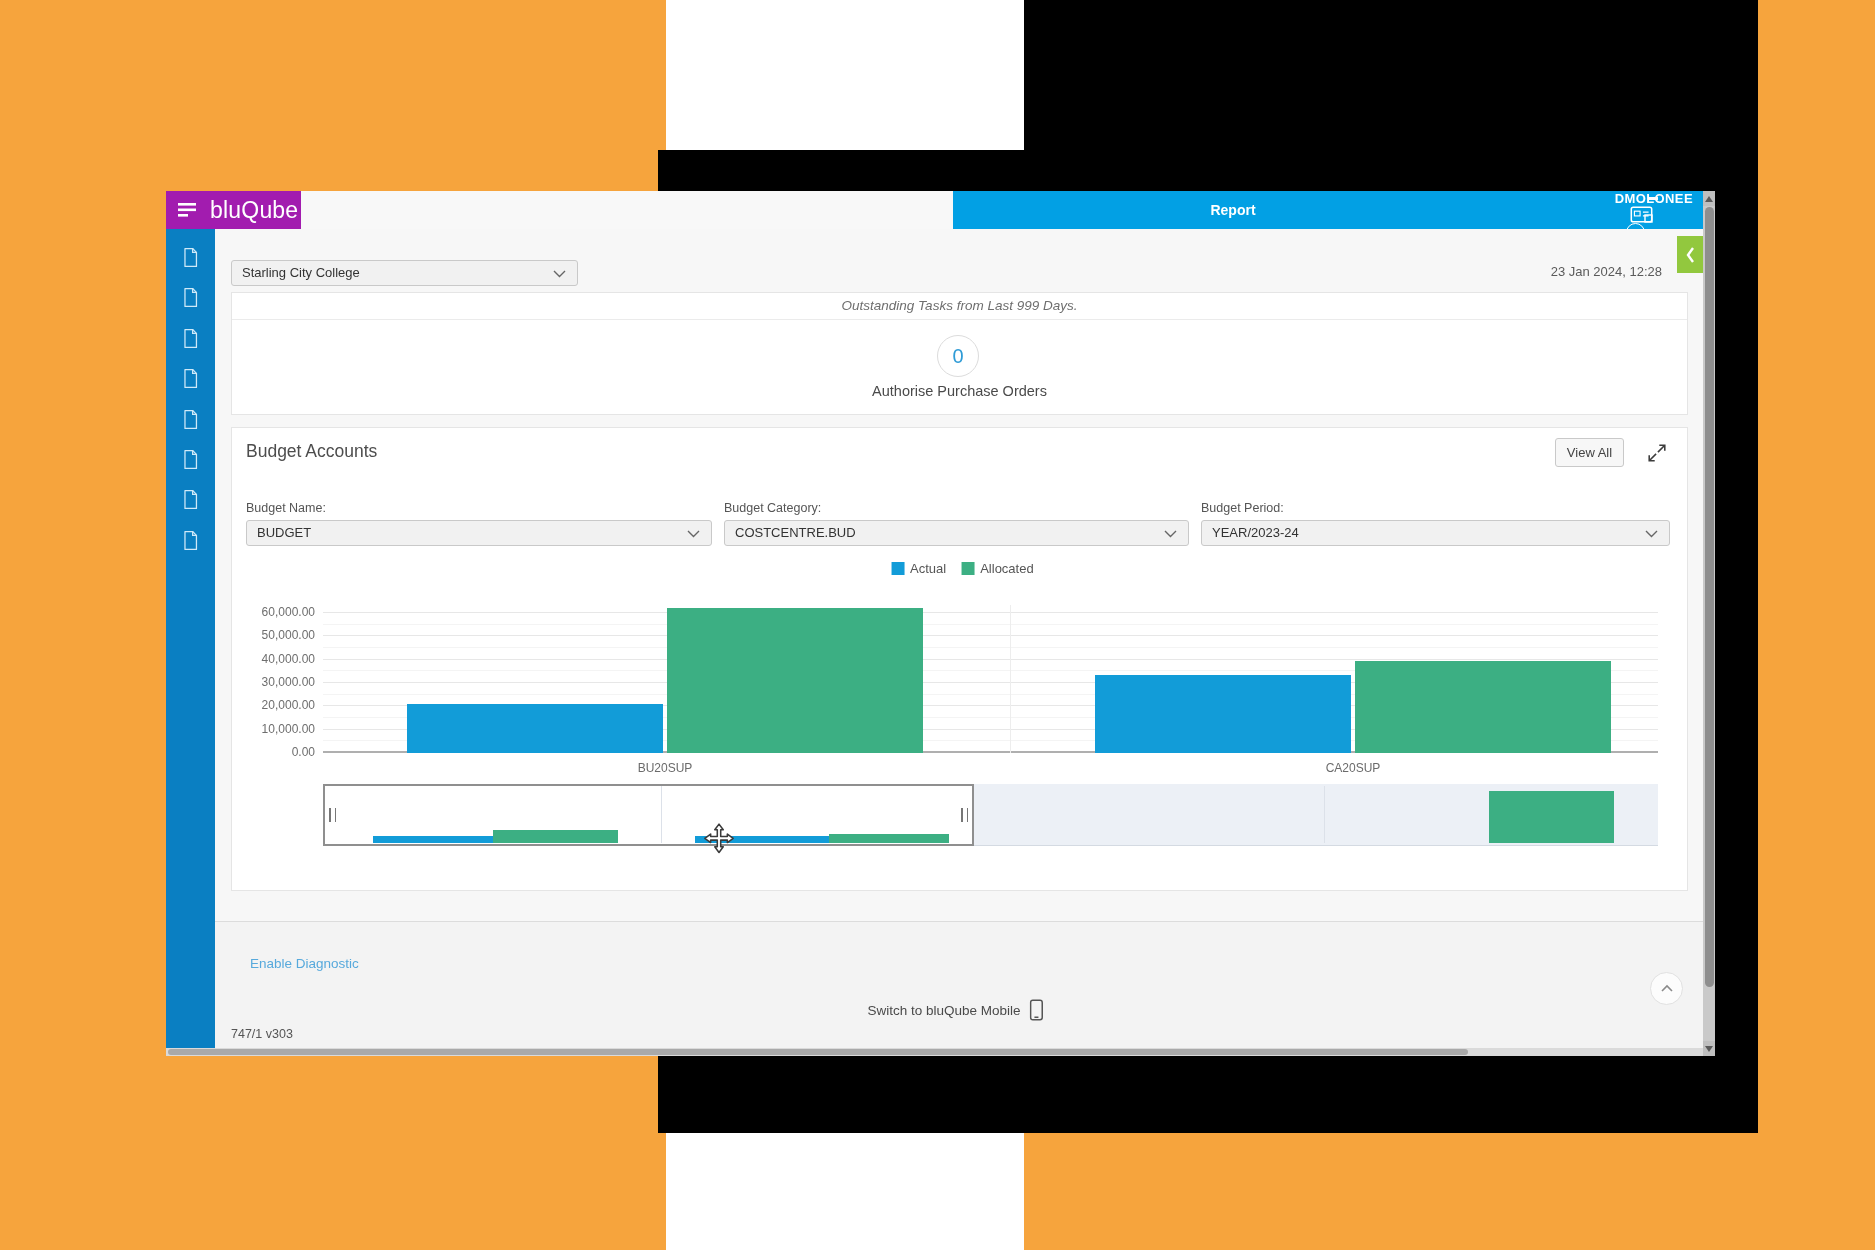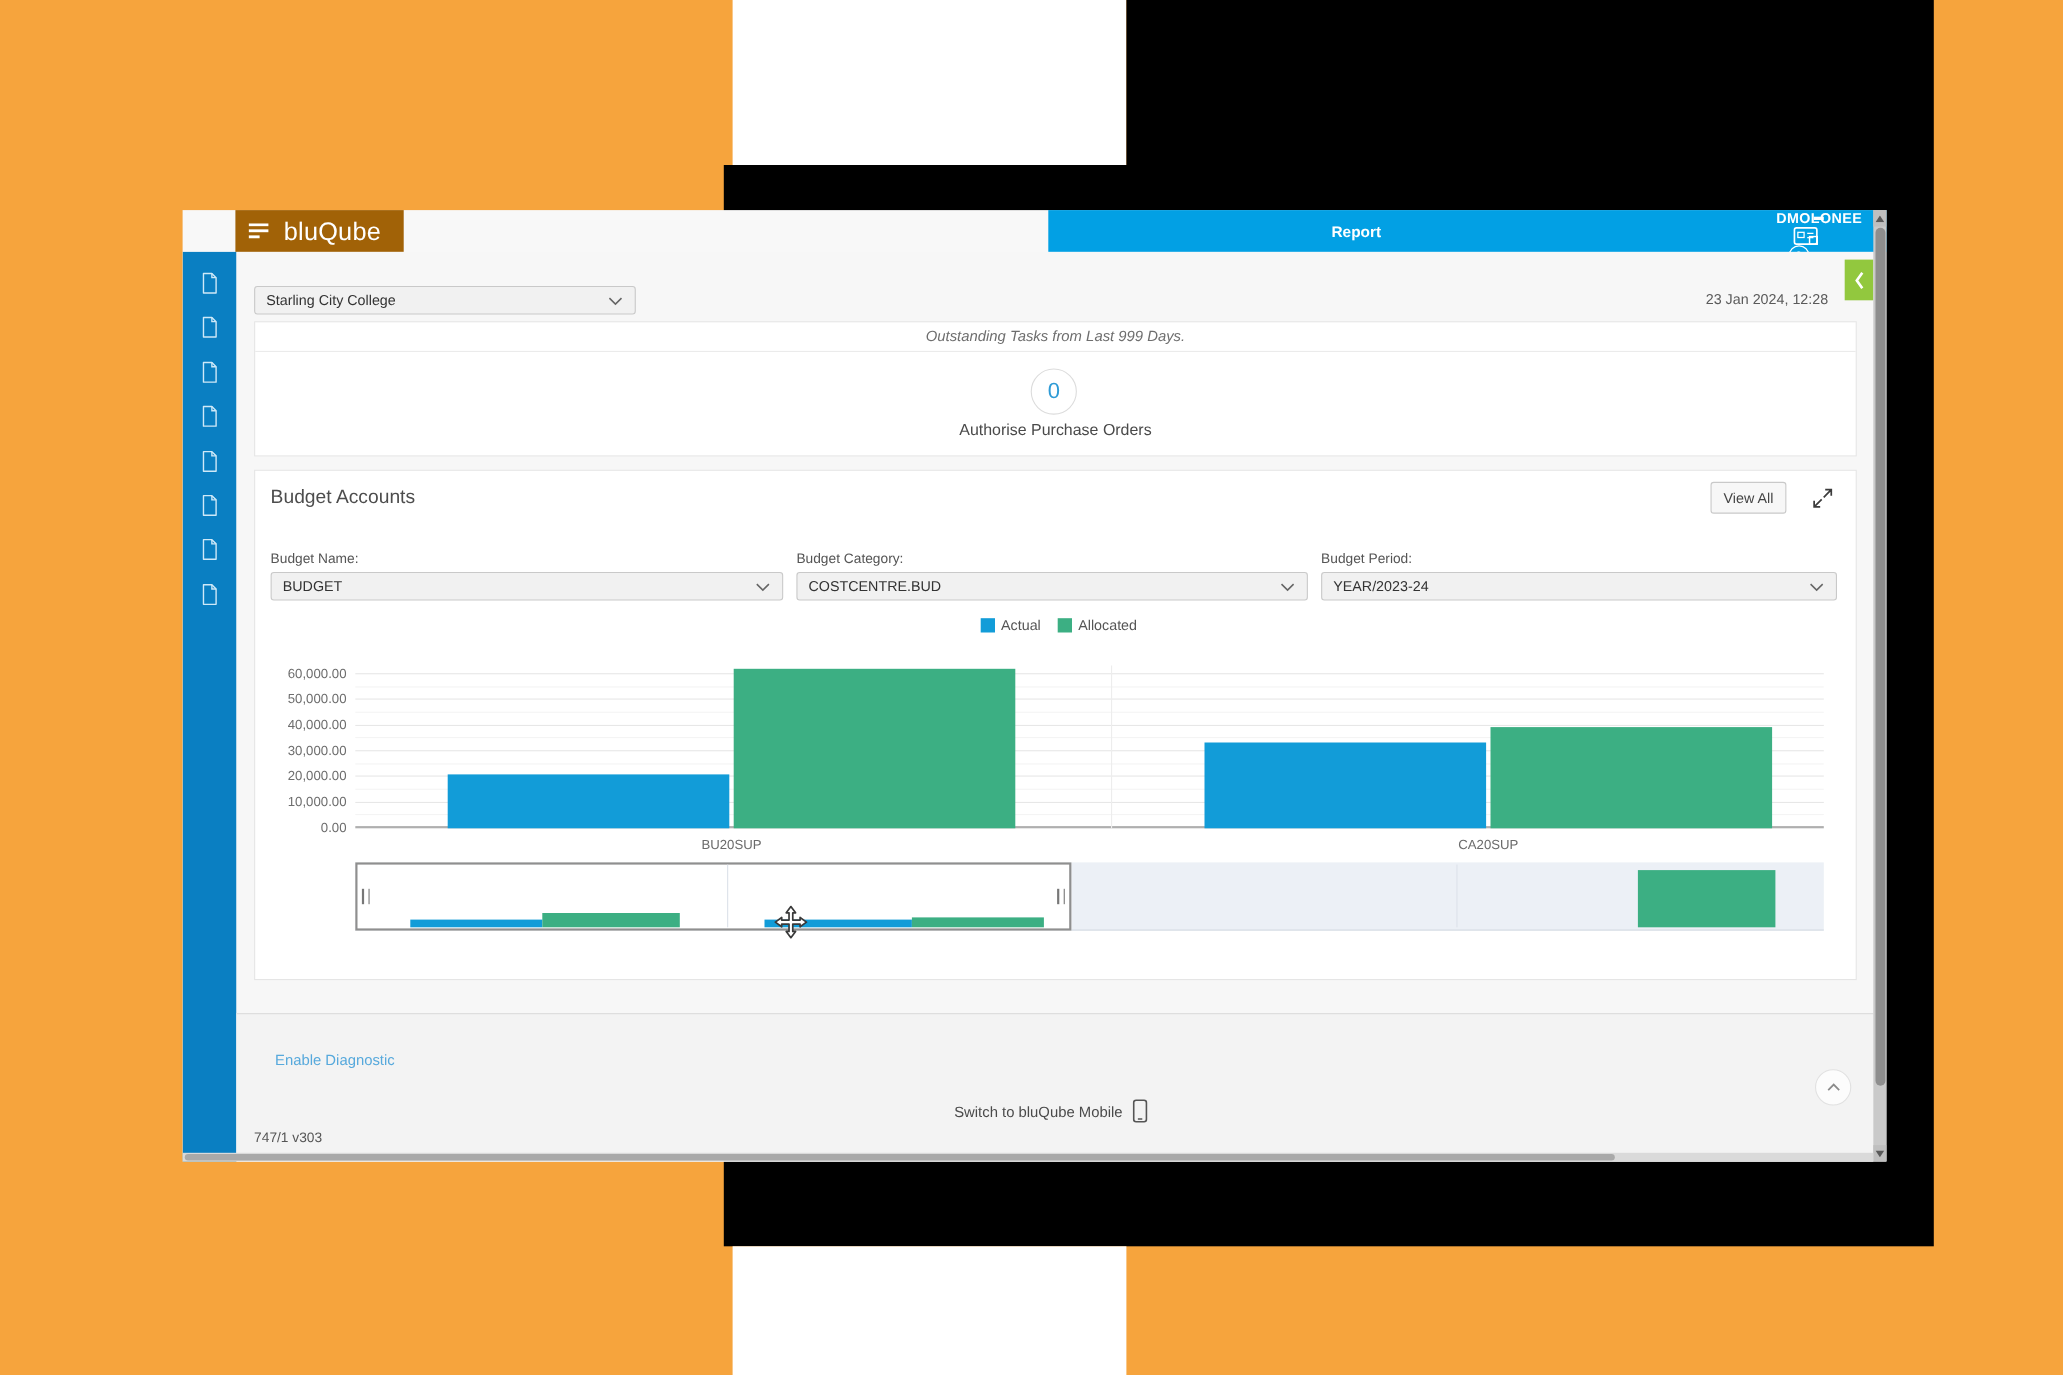--- a/index.html
+++ b/index.html
@@ -3,21 +3,21 @@
 <meta charset="utf-8">
 <style>
   html,body{margin:0;padding:0;background:#222;}
   *{box-sizing:border-box;font-family:"Liberation Sans",sans-serif;}
   .abs{position:absolute;}
   #canvas{position:relative;width:1875px;height:1250px;background:#F6A43D;overflow:hidden;}
   .bgshape{position:absolute;}
   #app{position:absolute;left:166px;top:191px;width:1549px;height:865px;background:#F8F8F8;overflow:hidden;}
   
   .hdr{position:absolute;left:0;top:0;width:1549px;height:38px;}
-  .logo-block{position:absolute;left:0;top:0;width:153px;height:38px;background:#a16207;margin-left:48px;}
+  .logo-block{position:absolute;left:0;top:0;width:135px;height:38px;background:#a21caf;}
   .brand{position:absolute;left:44px;top:0;line-height:38px;color:#fff;font-size:23px;letter-spacing:.2px;}
   .tab-dark{position:absolute;left:153px;top:0;width:634px;height:38px;background:#0378BE;color:#fff;font-size:14px;font-weight:700;display:flex;align-items:center;justify-content:center;}
   .tab-light{position:absolute;left:787px;top:0;width:762px;height:38px;background:#02A0E4;}
   .report-lbl{position:absolute;left:280px;top:0;transform:translateX(-50%);line-height:38px;color:#fff;font-size:14px;font-weight:700;}
   .user-cluster{position:absolute;right:16px;top:0;height:38px;display:flex;align-items:flex-start;color:#fff;flex-direction:column;}
   .uname{font-size:13px;font-weight:700;letter-spacing:.4px;margin:0 6px 0 7px;}
   .help-circle{width:19px;height:19px;border:1.6px solid #fff;border-radius:50%;color:#fff;font-size:11px;font-weight:700;display:flex;align-items:center;justify-content:center;}
   
   .sidebar{position:absolute;left:0;top:38px;width:49px;height:827px;background:#0A7FC2;}
   

